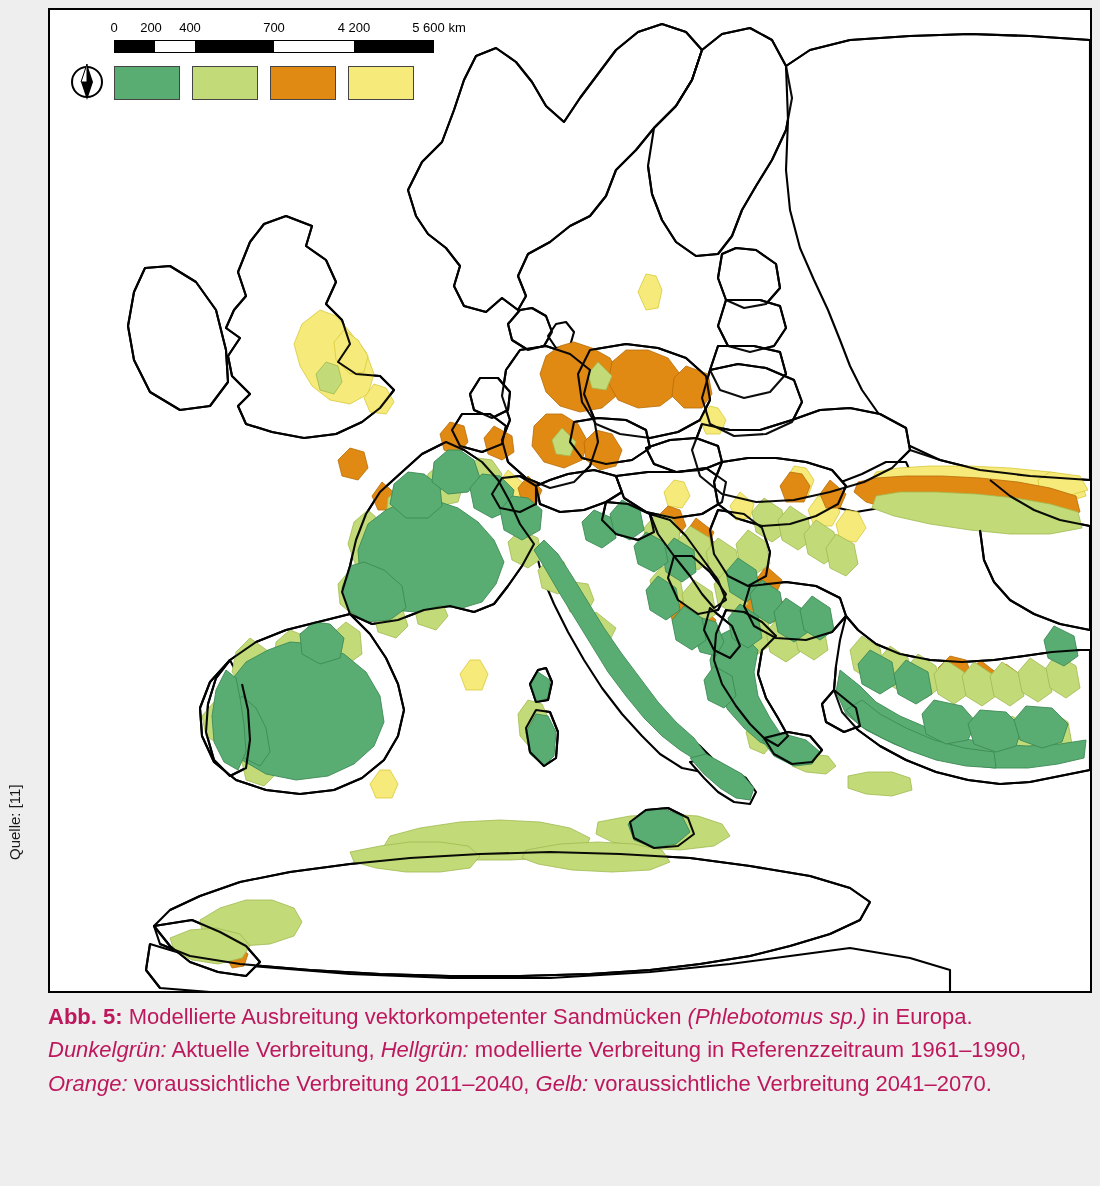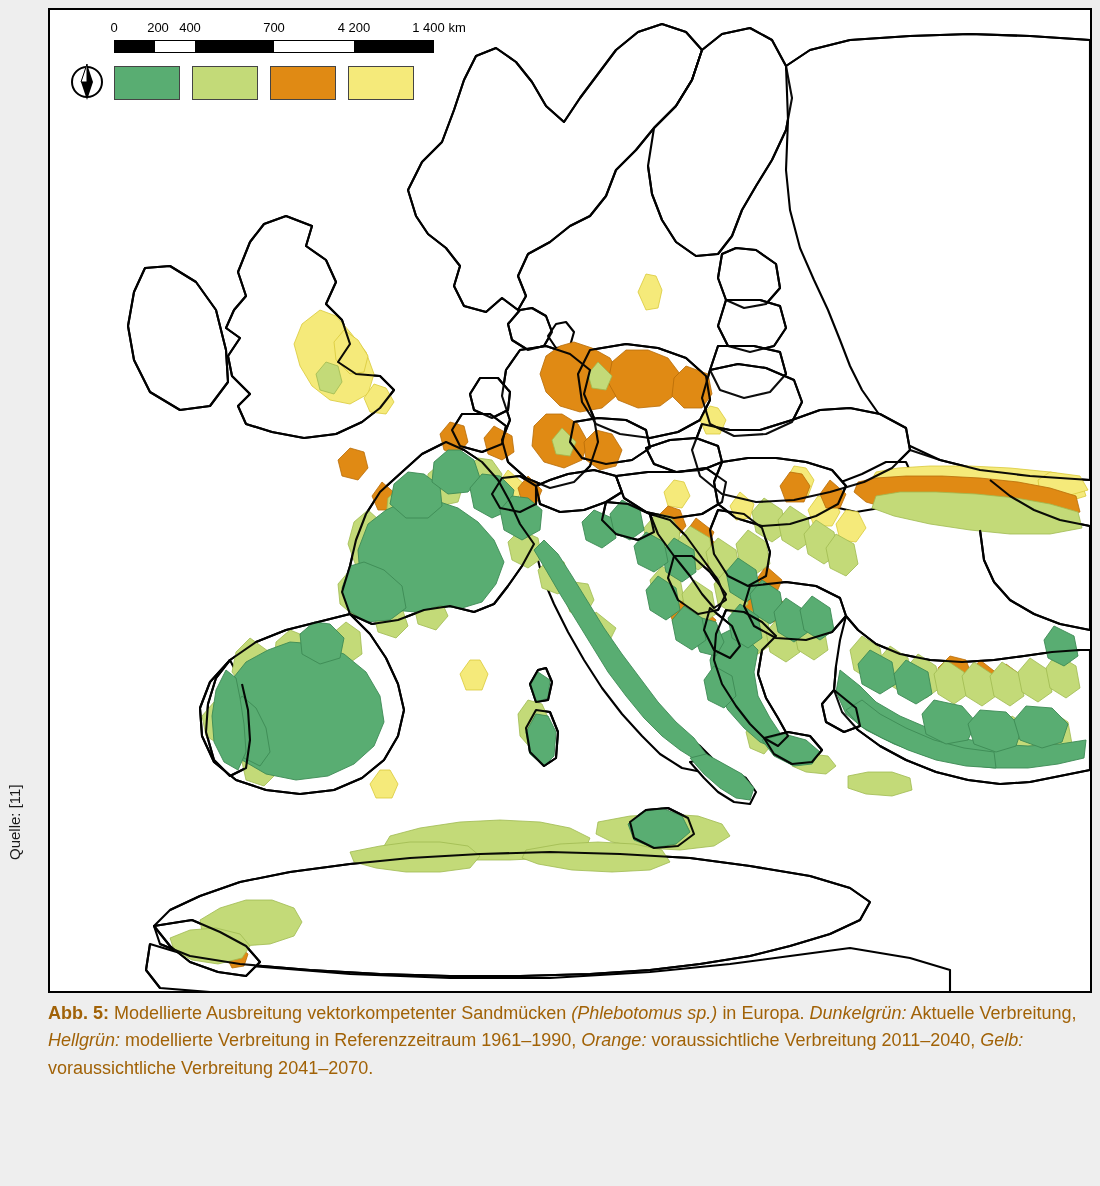--- a/index.html
+++ b/index.html
@@ -100,23 +100,23 @@
     width: 42px;
     height: 52px;
   }
 
   
   .caption {
     position: absolute;
     left: 48px;
     top: 1000px;
     width: 1030px;
-    font-size: 18px;
+    font-size: 22px;
     line-height: 1.52;
-    color: #a16207;
+    color: #be185d;
   }
   .caption b { font-weight: bold; }
   .caption i { font-style: italic; }
 </style>
 </head>
 <body>
 
 <div id="page">
 
   <div class="source-label">Quelle: [11]</div>
@@ -428,25 +428,25 @@
         <path d="M660,598 L654,620 L664,640 L680,648 L690,636 L682,616 Z"></path>
         <path d="M714,728 L724,744 L742,754 L762,752 L772,740 L760,726 L738,722 Z"></path>
         <path d="M784,680 L772,694 L776,712 L794,722 L810,716 L806,698 Z"></path>
       </g>
     </svg>
 
     <div class="legend">
 
       <div class="scale-ticklabels">
         <span style="left:0px">0</span>
-        <span style="left:44px">200</span>
+        <span style="left:37px">200</span>
         <span style="left:76px">400</span>
         <span style="left:160px">700</span>
         <span style="left:240px">4 200</span>
-        <span style="left:325px">1 400 km</span>
+        <span style="left:325px">5 600 km</span>
       </div>
 
       <div class="scale-bar">
         <div class="seg-dark" style="width:40px"></div>
         <div class="seg-light" style="width:40px"></div>
         <div class="seg-dark" style="width:80px"></div>
         <div class="seg-light" style="width:80px"></div>
         <div class="seg-dark" style="width:80px"></div>
       </div>
 

